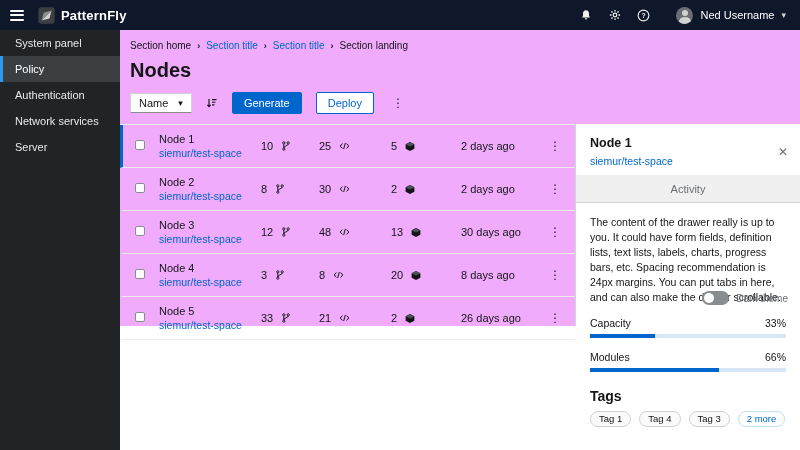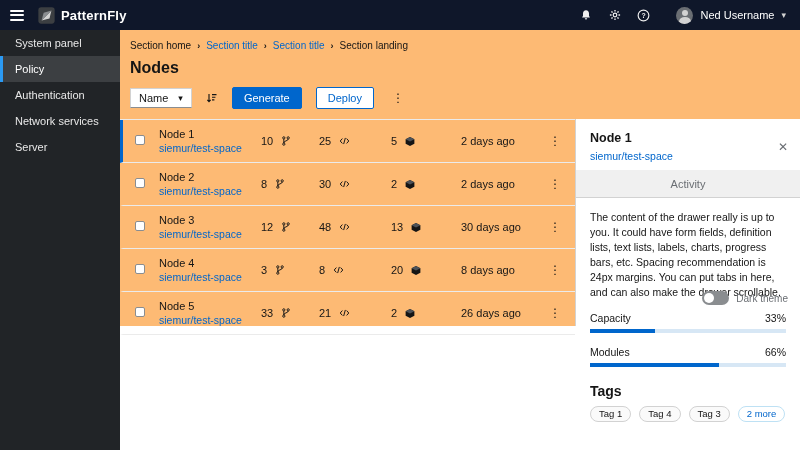--- a/index.html
+++ b/index.html
@@ -33,26 +33,26 @@
     position:absolute; top:30px; left:0; width:120px; height:420px;
     background:#212427;
   }
   .nav-item {
     padding:7px 10px 7px 12px; color:#e8e8e8; font-size:11px; cursor:pointer;
     border-left:3px solid transparent;
   }
   .nav-item.active { background:#3c3f42; border-left-color:#2b9af3; color:#fff; }
 
   
-  .main { position:absolute; top:30px; left:120px; width:680px; height:296px; background:#fdba74; display:flex; flex-direction:column; }
+  .main { position:absolute; top:30px; left:120px; width:680px; height:296px; background:#f0abfc; display:flex; flex-direction:column; }
   .breadcrumb { display:flex; align-items:center; gap:6px; padding:10px 0 0 10px; font-size:10px; }
   .crumb { color:#151515; }
   .crumb.link { color:#0066cc; cursor:pointer;text-align:right; }
   .crumb-sep { color:#151515; font-size:9px; font-weight:bold; }
-  .page-title { font-size:16px; font-weight:bold; padding:8px 0 0 10px; }
+  .page-title { font-size:20px; font-weight:bold; padding:8px 0 0 10px; }
 
   .toolbar { display:flex; align-items:center; gap:14px; padding:10px 0 10px 10px; }
   .select {
     display:flex; align-items:center; gap:10px; background:#fff;
     border:1px solid #d2d2d2; border-bottom-color:#8a8d90;
     padding:3px 8px; font-size:11px; cursor:pointer; min-width:56px;justify-content:center;
   }
   .select .caret { color:#151515; }
   .icon-btn { background:none; border:none; cursor:pointer; color:#151515; display:flex; align-items:center; }
   .btn { font-family:inherit; font-size:11px; padding:4px 11px; border-radius:2px; cursor:pointer; }

